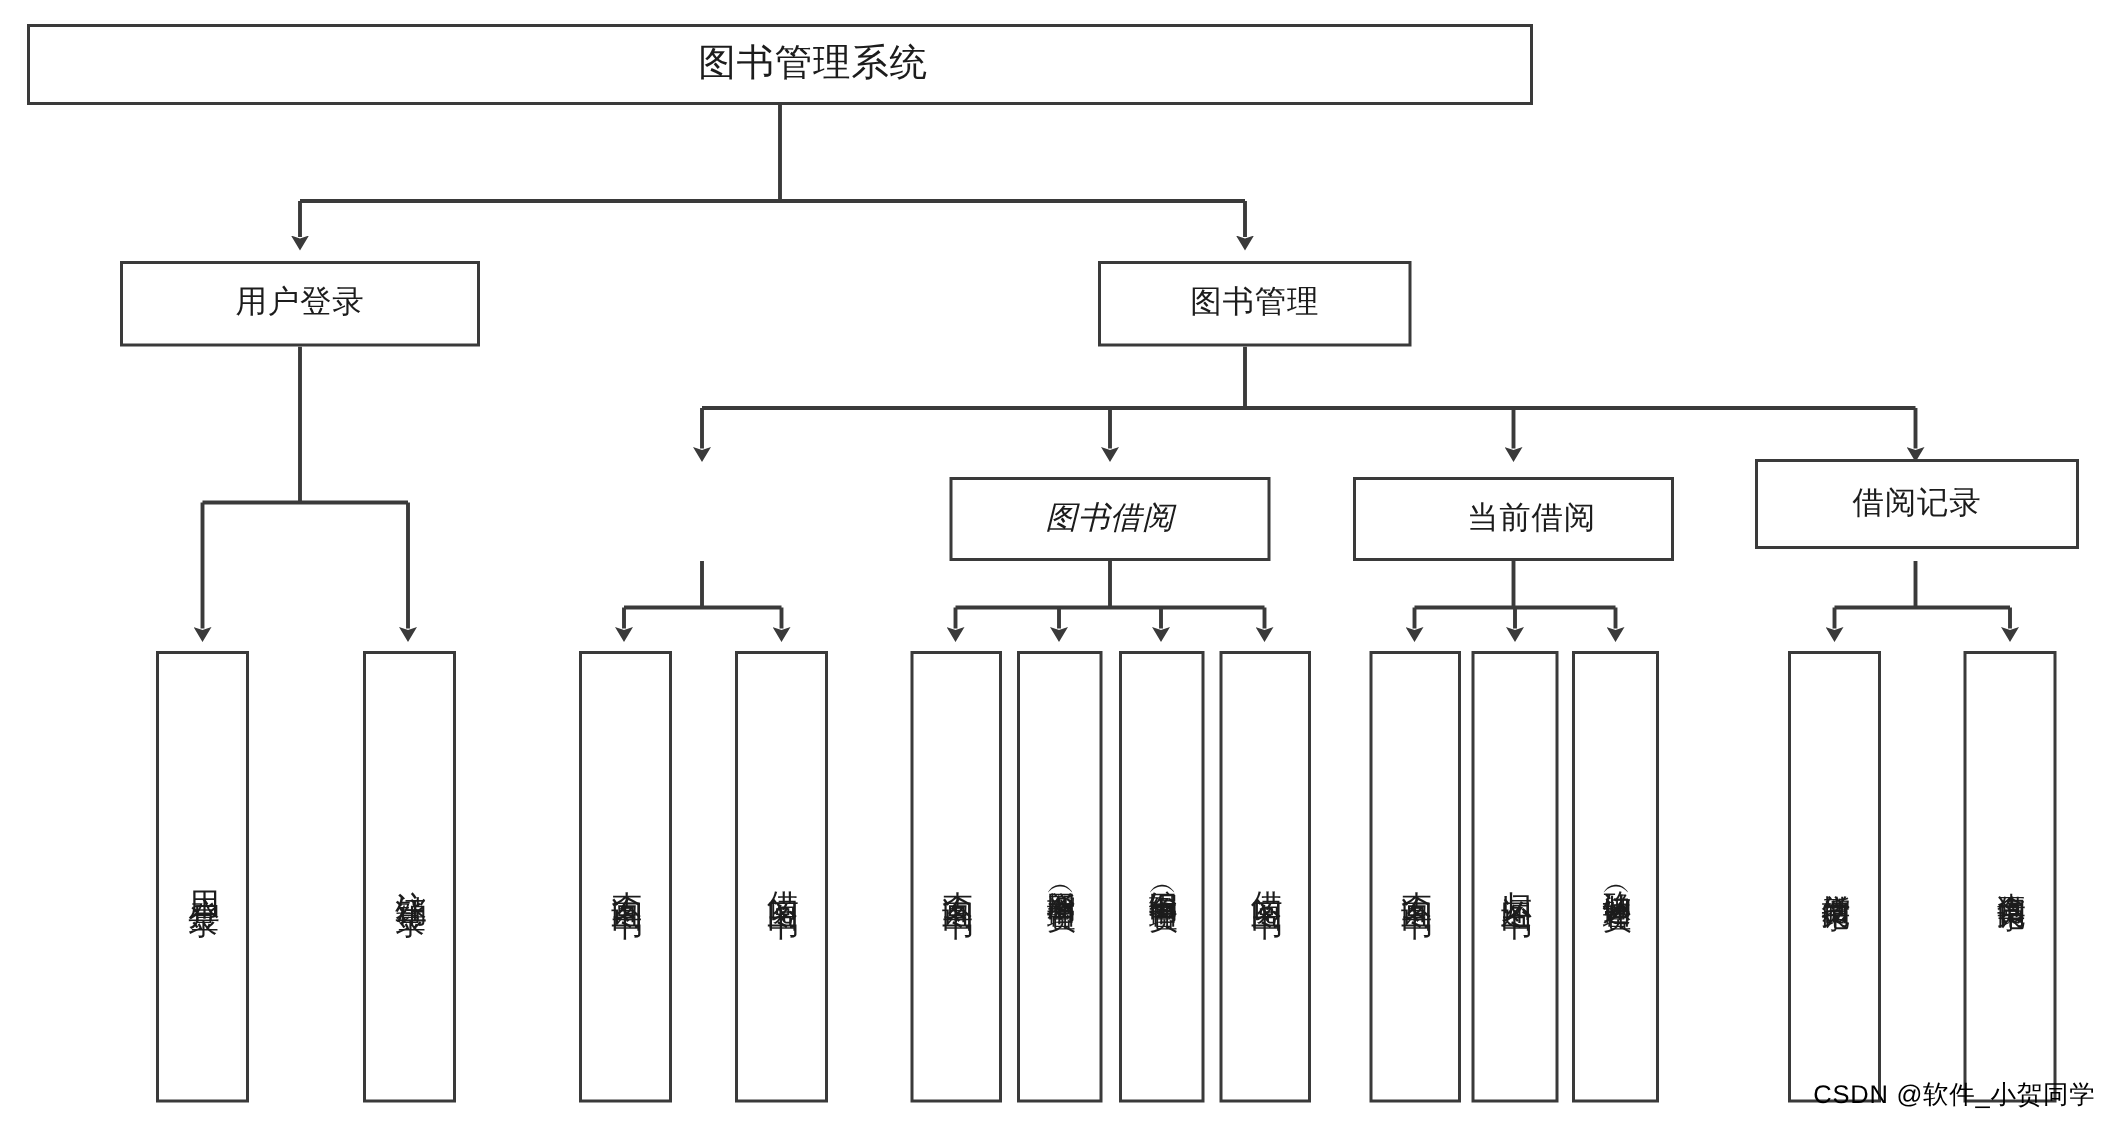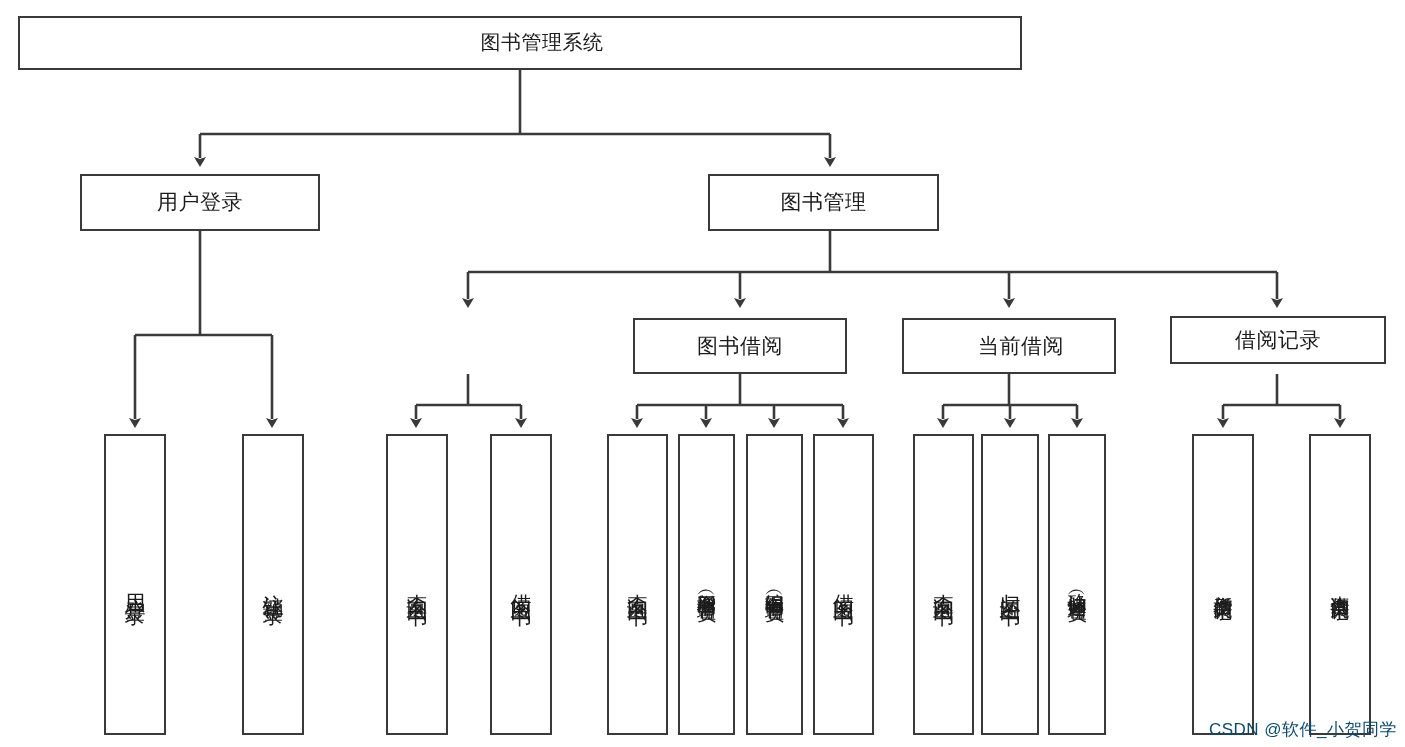--- a/index.html
+++ b/index.html
@@ -40,21 +40,21 @@
     text-align: center;
     line-height: 1.18;
     white-space: nowrap;
   }
   
   .node.horiz .label {
     font-size: 21px;
     letter-spacing: 0.5px;
   }
   .node.root .label {
-    font-size: 20px;
+    font-size: 25px;
     margin-left: 44px;
   }
   
   .node.vert {
     align-items: center;
     justify-content: center;
   }
   .node.vert .label {
     writing-mode: vertical-rl;
     text-orientation: upright;
@@ -66,21 +66,21 @@
   }
   .node.vert.narrow .label {
     font-size: 19px;
     letter-spacing: 1.5px;
   }
   .watermark {
     position: absolute;
     right: 8px;
     bottom: 6px;
     font-size: 17px;
-    color: #0c4a6e;
+    color: #000000;
     letter-spacing: 0.5px;
     white-space: nowrap;
     user-select: none;
   }
 </style>
 </head>
 <body>
 
 <div id="canvas">
 
@@ -134,31 +134,31 @@
     </g>
   </svg>
 
   <div class="node horiz root" style="left:18px; top:16px; width:1004px; height:54px;">
     <span class="label">图书管理系统</span>
   </div>
 
   <div class="node horiz" style="left:80px; top:174px; width:240px; height:57px;">
     <span class="label">用户登录</span>
   </div>
-  <div class="node horiz" style="left:708px; top:174px; width:231px; height:57px;">
+  <div class="node horiz" style="left:732px; top:174px; width:209px; height:57px;">
     <span class="label">图书管理</span>
   </div>
 
-  <div class="node horiz" style="left:633px; top:318px; width:214px; height:56px;">
+  <div class="node horiz" style="left:633px; top:318px; width:214px; height:56px;font-style:italic;">
     <span class="label">图书借阅</span>
   </div>
   <div class="node horiz" style="left:902px; top:318px; width:214px; height:56px;padding-left:24px;">
     <span class="label">当前借阅</span>
   </div>
-  <div class="node horiz" style="left:1170px; top:316px; width:216px; height:48px;">
+  <div class="node horiz" style="left:1170px; top:306px; width:216px; height:60px;">
     <span class="label">借阅记录</span>
   </div>
 
   <div class="node vert" style="left:104px; top:434px; width:62px; height:301px;">
     <span class="label">用户登录</span>
   </div>
   <div class="node vert" style="left:242px; top:434px; width:62px; height:301px;">
     <span class="label">注销登录</span>
   </div>
 

